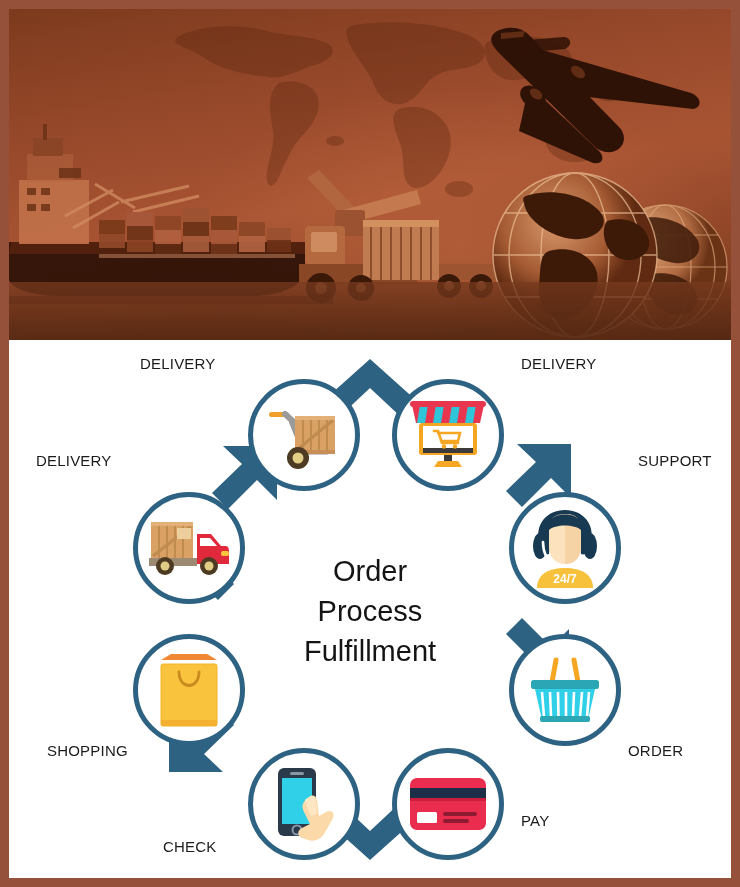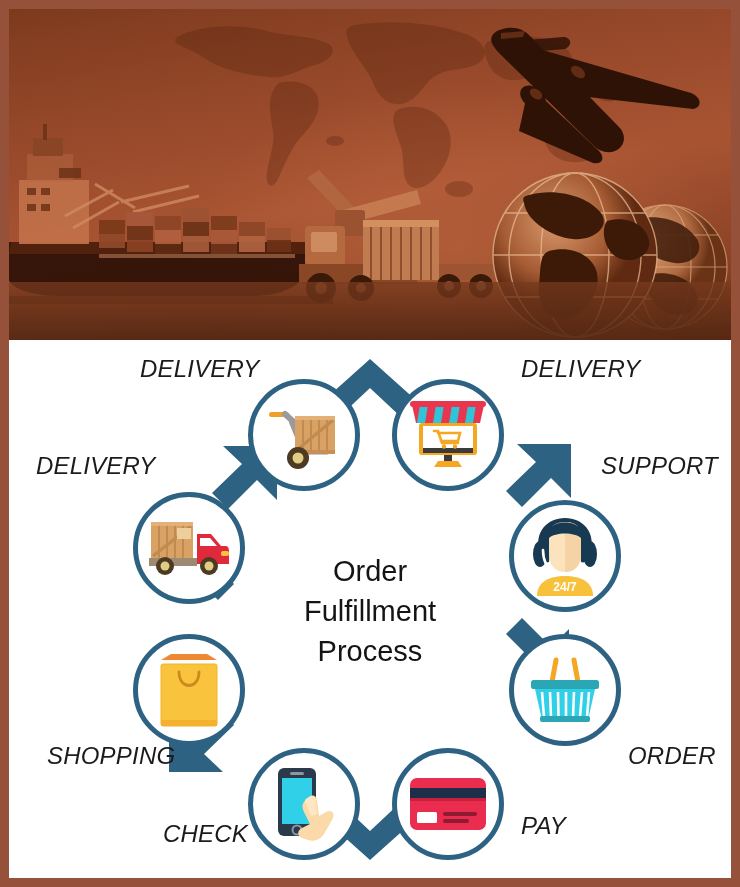--- a/index.html
+++ b/index.html
@@ -118,43 +118,42 @@
     box-sizing: border-box;
     display: flex;
     align-items: center;
     justify-content: center;
     z-index: 4;
   }
   .node svg { display:block; }
   
   .n-delivery  { left: 239px; top: 39px; }
   .n-shopping  { left: 383px; top: 39px; }
-  .n-support   { left: 500px; top: 160px; }
+  .n-support   { left: 500px; top: 152px; }
   .n-order     { left: 500px; top: 294px; }
   .n-pay       { left: 383px; top: 408px; }
   .n-check     { left: 239px; top: 408px; }
   .n-packing   { left: 124px; top: 294px; }
   .n-shipping  { left: 124px; top: 152px; }
 
   .nlabel {
     position: absolute;
-    font-size: 24px;
+    font-size: 15px;
     letter-spacing: .2px;
     color: #1b1b1b;
     font-weight: 400;
     white-space: nowrap;
     z-index: 5;
-    font-style: italic;
   }
   .l-delivery { left: 131px; top: 15px; }
   .l-shopping { left: 512px; top: 15px; }
-  .l-support  { left: 592px; top: 112px; }
+  .l-support  { left: 629px; top: 112px; }
   .l-order    { left: 619px; top: 402px; }
   .l-pay      { left: 512px; top: 472px; }
-  .l-check    { left: 154px; top: 480px; }
+  .l-check    { left: 154px; top: 498px; }
   .l-packing  { left: 38px;  top: 402px; }
   .l-shipping { left: 27px;  top: 112px; }
 
   .center-text {
     position: absolute;
     left: 241px;
     top: 211px;
     width: 240px;
     text-align: center;
     font-size: 29px;
@@ -493,18 +492,18 @@
           <g fill="#e2cd86">
             <circle cx="18" cy="48" r="4.5"></circle>
               <circle cx="62" cy="48" r="4.5"></circle>
           </g>
         </svg>
       </div>
       <div class="nlabel l-shipping">DELIVERY</div>
 
       <div class="center-text">
         <span>Order</span>
+        <span>Process</span>
         <span>Fulfillment</span>
-        <span>Process</span>
       </div>
     </div>
   </div>
 </div>
 
 </body></html>

